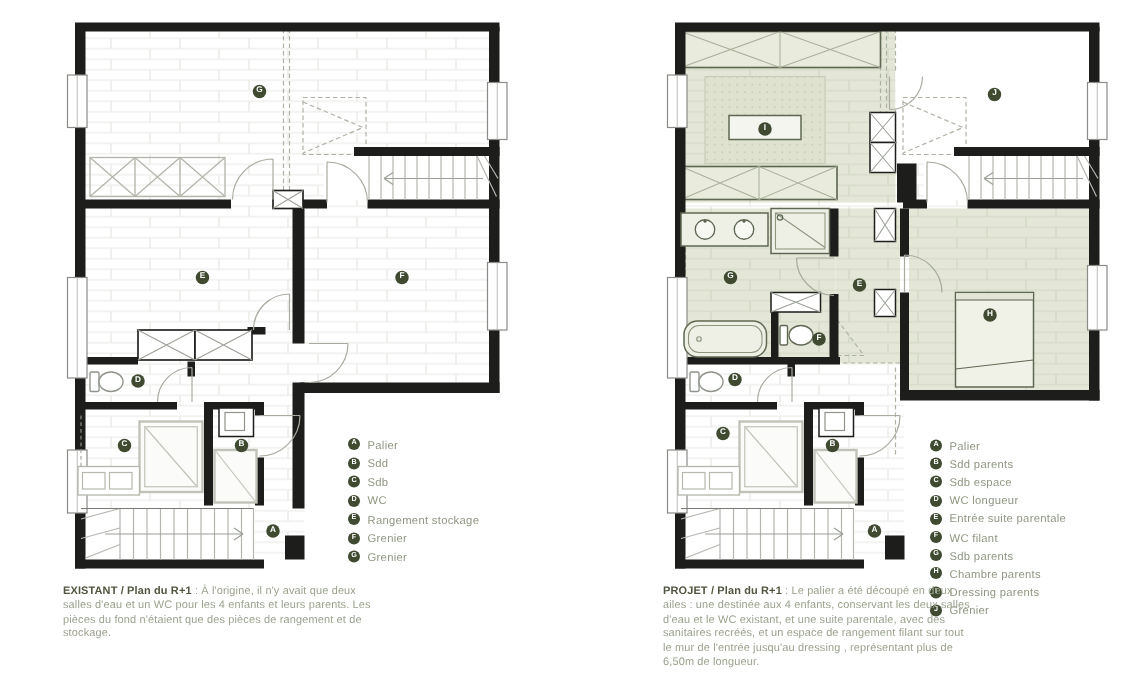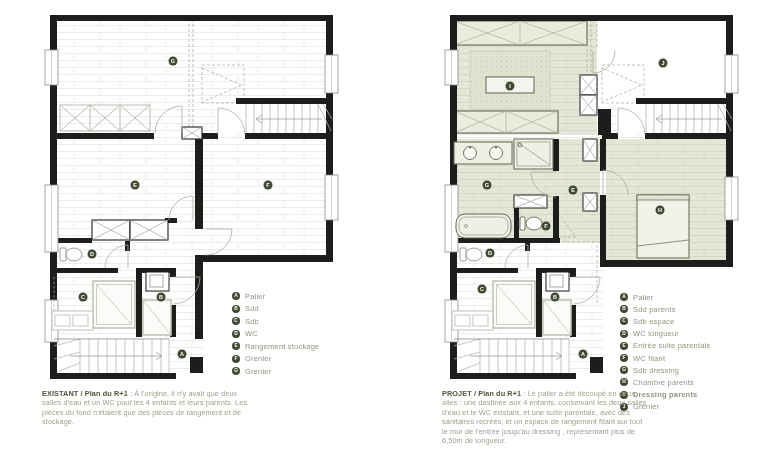--- a/index.html
+++ b/index.html
@@ -390,29 +390,29 @@
         <li>
           <span class="badge" style="background: rgb(63, 74, 49);">E</span>
           <span class="legend-label" style="color: rgb(142, 150, 129);">Entrée suite parentale</span>
         </li>
         <li>
           <span class="badge" style="background: rgb(63, 74, 49);">F</span>
           <span class="legend-label" style="color: rgb(142, 150, 129);">WC filant</span>
         </li>
         <li>
           <span class="badge" style="background: rgb(63, 74, 49);">G</span>
-          <span class="legend-label" style="color: rgb(142, 150, 129);">Sdb dressing</span>
+          <span class="legend-label" style="color: rgb(142, 150, 129);">Sdb parents</span>
         </li>
         <li>
           <span class="badge" style="background: rgb(63, 74, 49);">H</span>
           <span class="legend-label" style="color: rgb(142, 150, 129); text-align: center;">Chambre parents</span>
         </li>
         <li>
           <span class="badge" style="background: rgb(63, 74, 49);">I</span>
-          <span class="legend-label" style="color: rgb(142, 150, 129); font-weight: bold;">Dressing parents</span>
+          <span class="legend-label" style="color: rgb(142, 150, 129);">Dressing parents</span>
         </li>
         <li>
           <span class="badge" style="background: rgb(63, 74, 49);">J</span>
           <span class="legend-label" style="color: rgb(142, 150, 129);">Grenier</span>
         </li>
       </ul>
     <p class="caption" style="color: rgb(154, 162, 141);"><strong style="color: rgb(79, 85, 63);">PROJET / Plan du R+1</strong> <span>: Le palier a été découpé en deux ailes : une destinée aux 4 enfants, conservant les deux salles d'eau et le WC existant, et une suite parentale, avec des sanitaires recréés, et un espace de rangement filant sur tout le mur de l'entrée jusqu'au dressing , représentant plus de 6,50m de longueur.</span></p>
   </section>
 
 </div>

